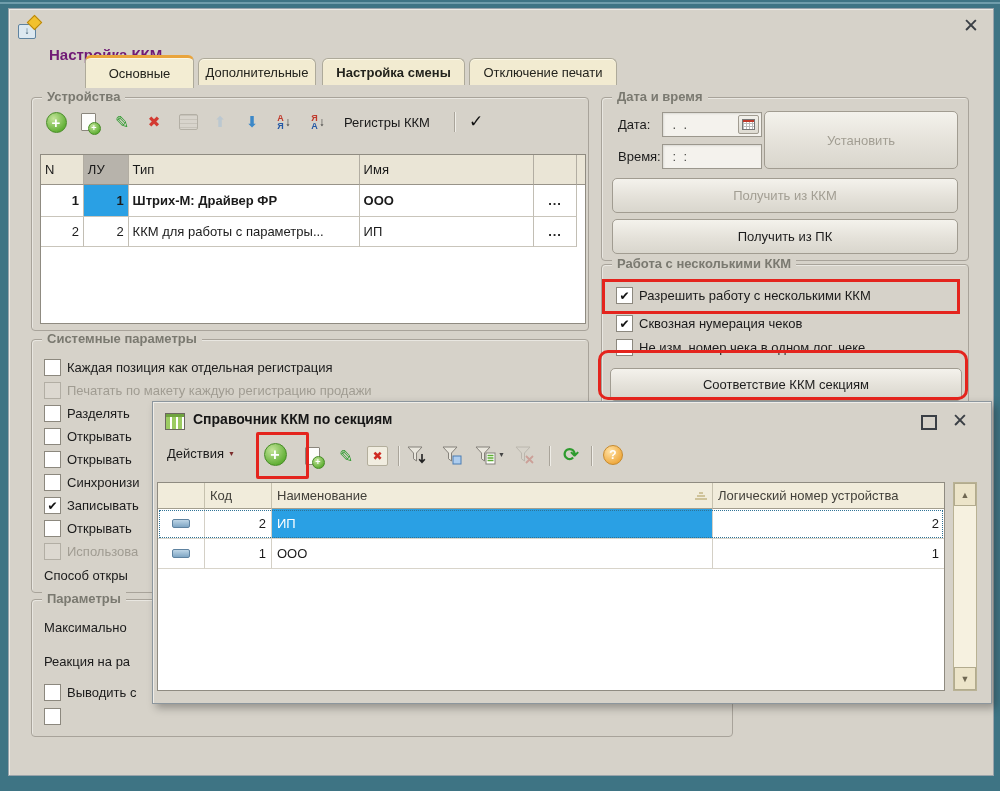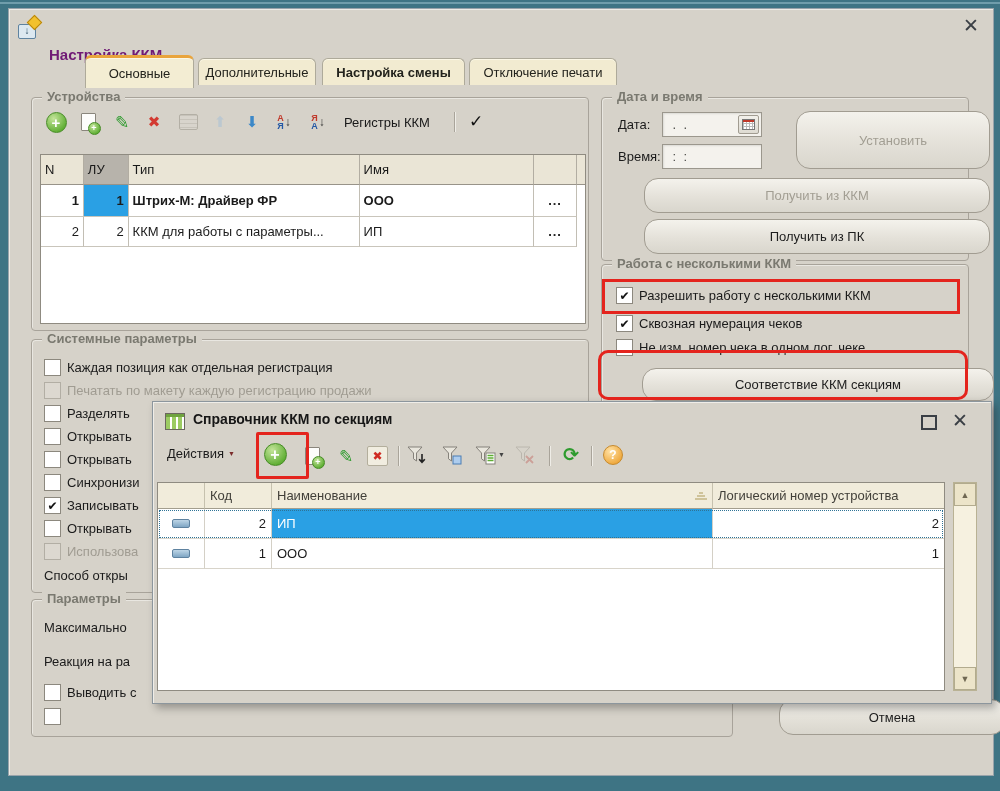--- a/index.html
+++ b/index.html
@@ -33,22 +33,22 @@
     border:1px solid #a8a39a;border-radius:4px;
     box-shadow:inset 1px 1px 0 #e9e7e1;
   }
   .group>.legend{
     position:absolute;top:-9px;left:10px;background:#d6d2c9;padding:0 5px;
     font-weight:bold;color:#7a7970;white-space:nowrap;
   }
   
   .btn{
     background:linear-gradient(180deg,#f4f2ec 0%,#e4e1d9 55%,#d9d6cd 100%);
-    border:1px solid #a19c91;border-radius:14px;
-    display:flex;align-items:center;justify-content:center;color:#1d1d1d;margin-left:32px;
+    border:1px solid #a19c91;border-radius:5px;
+    display:flex;align-items:center;justify-content:center;color:#1d1d1d;
   }
   .btn.disabled{color:#a29e93;}
   .field{
     background:#f4f2ed;border:1px solid #9b978d;
     display:flex;align-items:center;padding-left:6px;color:#4c4c48;
     box-shadow:inset 1px 1px 2px rgba(0,0,0,.10);
   }
   .pre{white-space:pre;}
   
   .cbrow{display:flex;align-items:center;gap:6px;white-space:nowrap;}
@@ -340,21 +340,20 @@
         </span>
       <span>Сквозная нумерация чеков</span>
     </div>
     <div class="abs cbrow" style="left:14px;top:74px;">
       <span class="cb"></span>
       <span>Не изм. номер чека в одном лог. чеке</span>
     </div>
     <div class="abs btn" style="left:8px;top:103px;width:350px;height:31px;">Соответствие ККМ секциям</div>
   </div>
 
-  <div class="abs btn" style="left:738px;top:690px;width:224px;height:34px;z-index:5;">Отмена</div>
 
 </div>
 
 <div id="dlg" class="abs">
   <div class="abs cat" style="left:12px;top:11px;"></div>
   <div class="abs dlgtitle" style="left:40px;top:9px;">Справочник ККМ по секциям</div>
   <div class="abs" style="left:768px;top:13px;">
       <span class="maxbox" style="display:block;"></span>
     </div>
   <div class="abs xclose" style="left:796px;top:8px;width:22px;height:22px;">✕</div>

